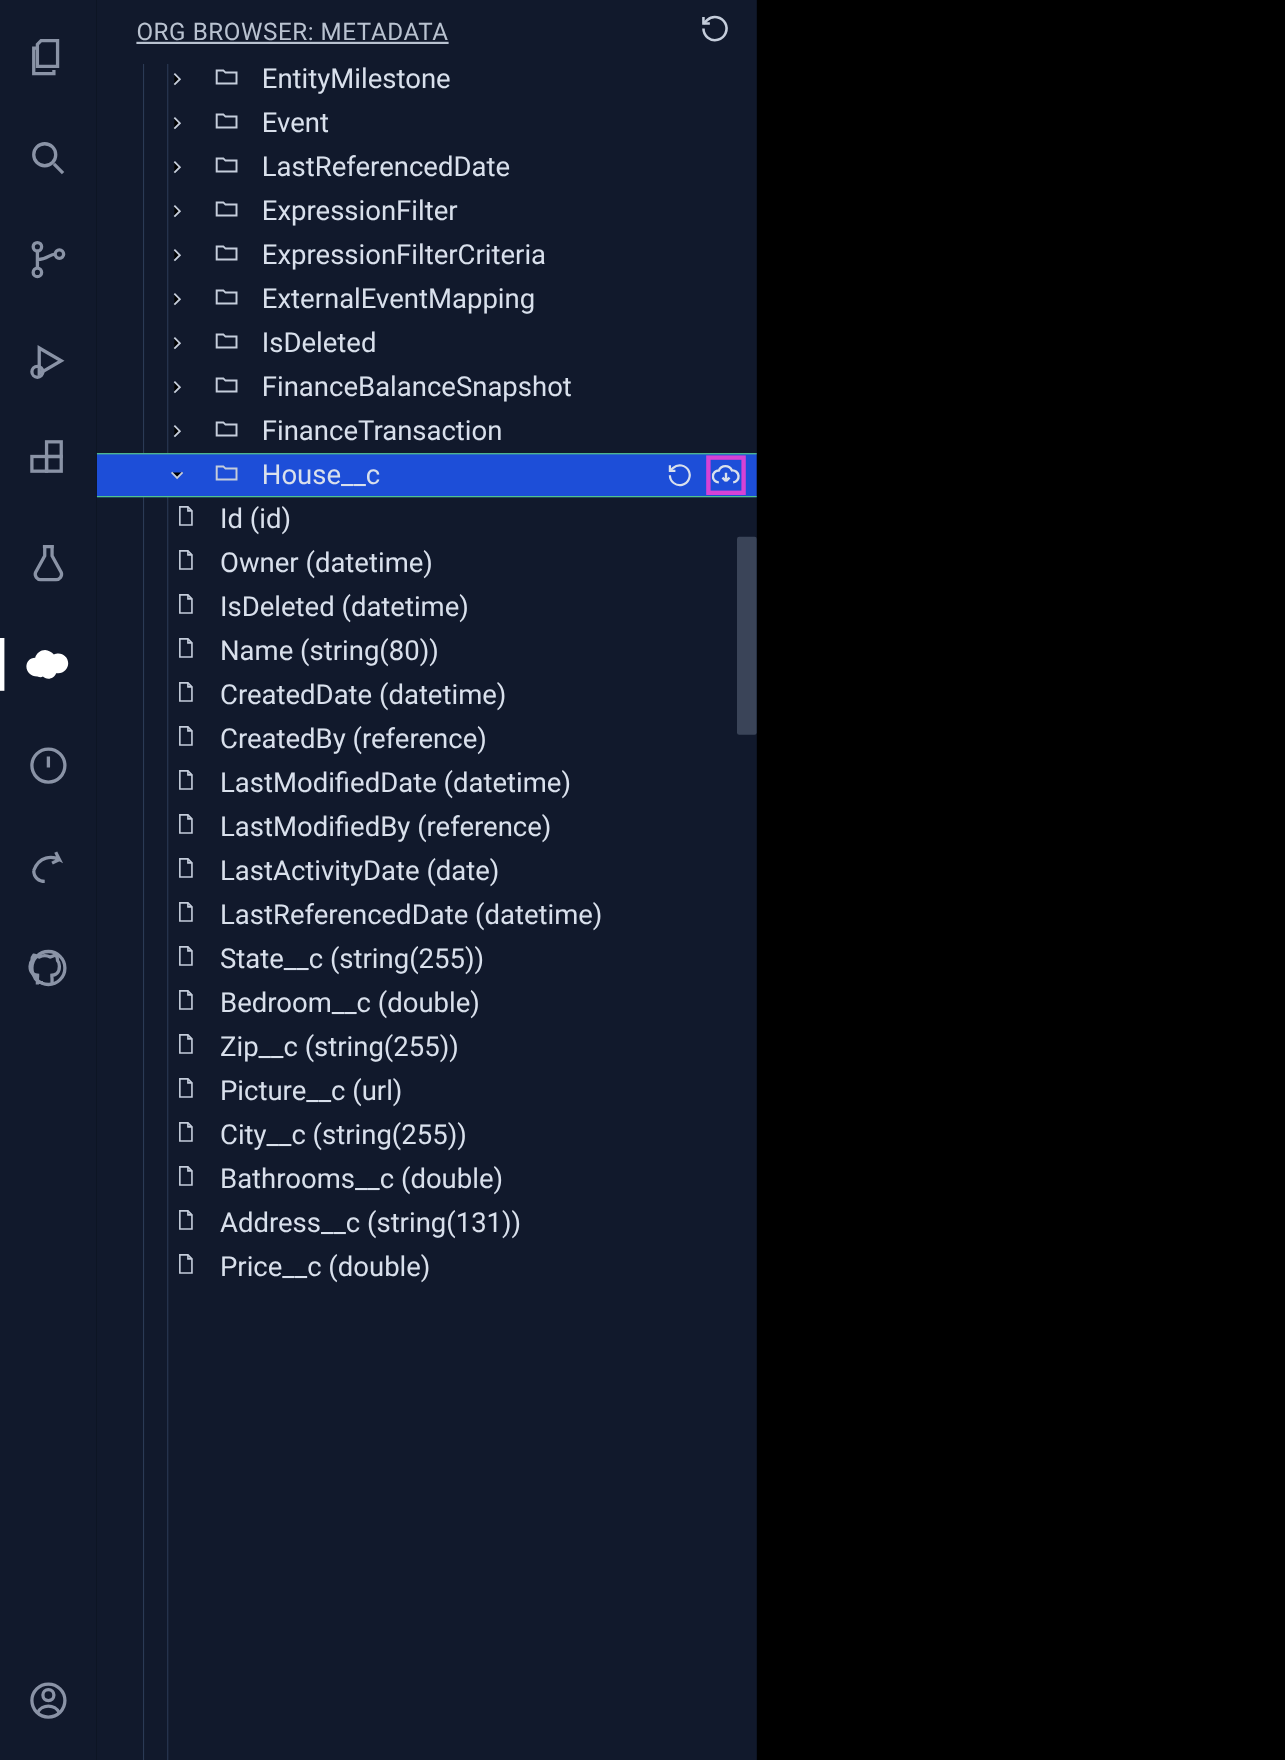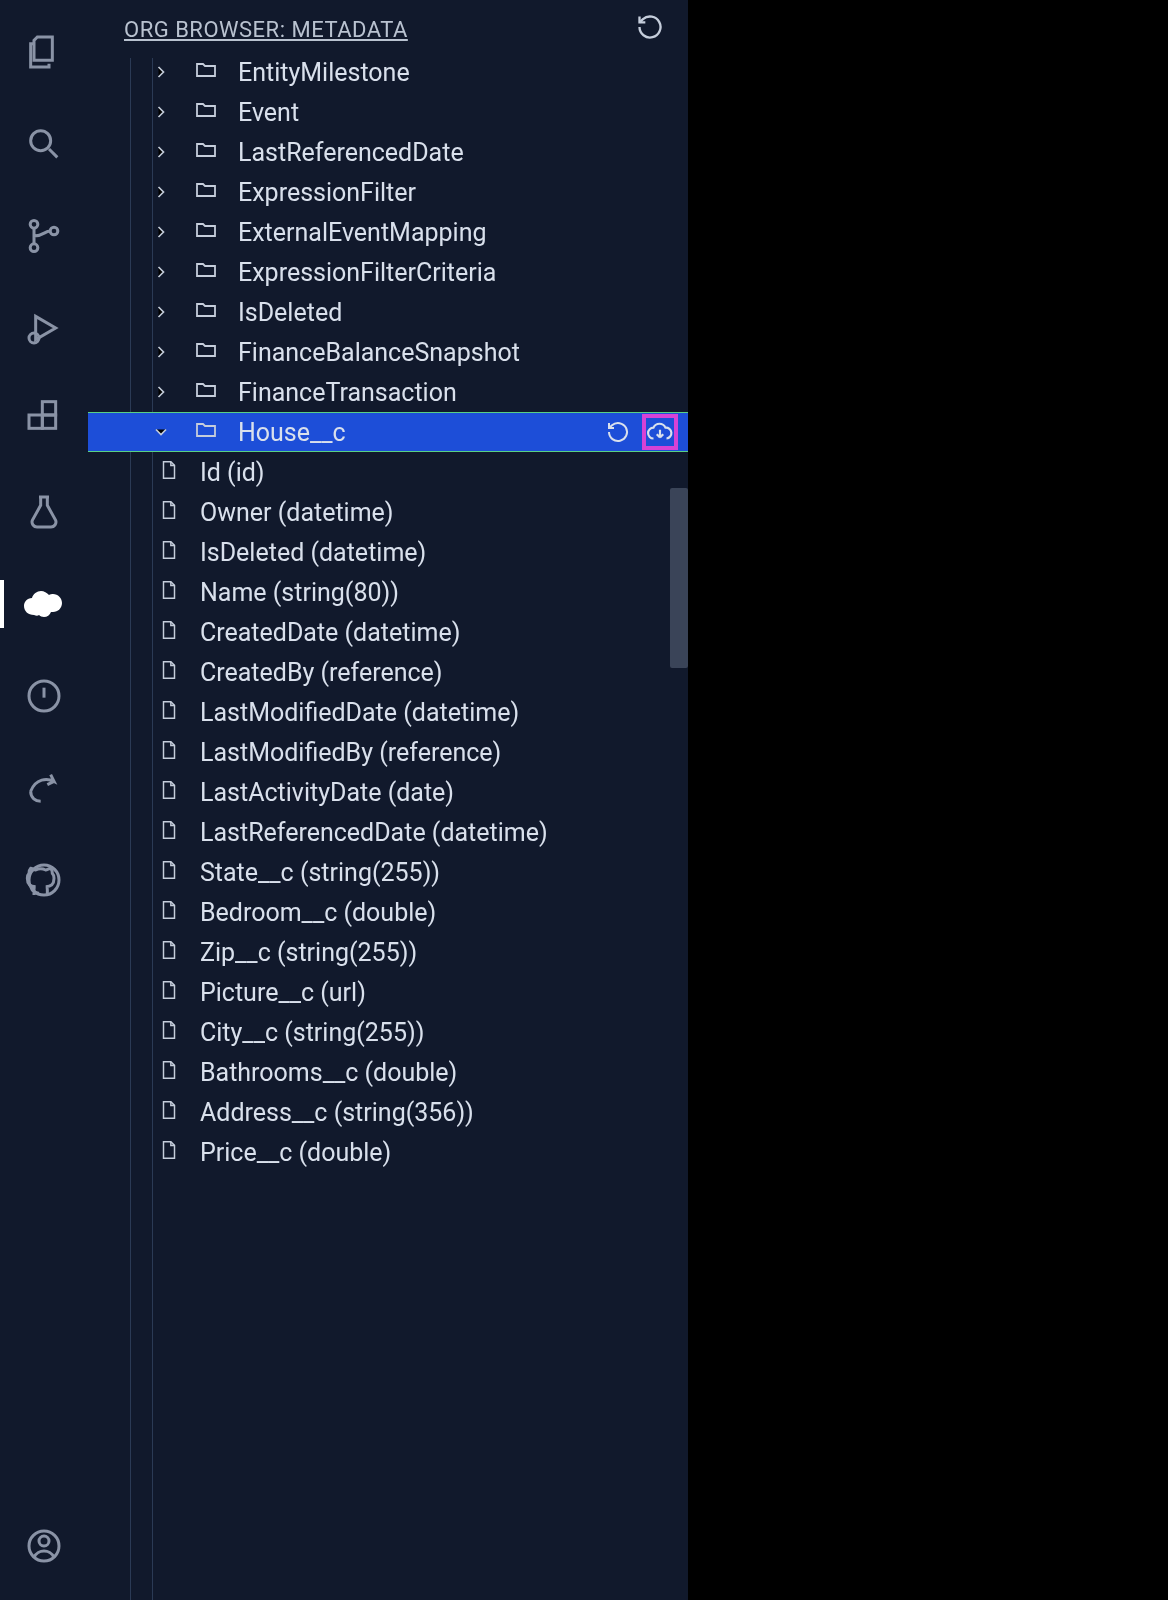--- a/index.html
+++ b/index.html
@@ -233,32 +233,32 @@
     </div>
     <div class="row folder">
       <span class="chev">
           <svg width="20" height="20" viewBox="0 0 24 24" stroke-width="2">
             <path d="M9 6l6 6-6 6"></path>
           </svg>
         </span>
       <span class="ico"><svg width="24" height="24" viewBox="0 0 24 24" stroke-width="1.8">
             <path d="M3 7h6l2 2h10v10H3z"></path>
           </svg></span>
+      <span class="lbl">ExpressionFilterCriteria</span>
+    </div>
+    <div class="row folder">
+      <span class="chev">
+          <svg width="20" height="20" viewBox="0 0 24 24" stroke-width="2">
+            <path d="M9 6l6 6-6 6"></path>
+          </svg>
+        </span>
+      <span class="ico"><svg width="24" height="24" viewBox="0 0 24 24" stroke-width="1.8">
+            <path d="M3 7h6l2 2h10v10H3z"></path>
+          </svg></span>
       <span class="lbl">ExternalEventMapping</span>
-    </div>
-    <div class="row folder">
-      <span class="chev">
-          <svg width="20" height="20" viewBox="0 0 24 24" stroke-width="2">
-            <path d="M9 6l6 6-6 6"></path>
-          </svg>
-        </span>
-      <span class="ico"><svg width="24" height="24" viewBox="0 0 24 24" stroke-width="1.8">
-            <path d="M3 7h6l2 2h10v10H3z"></path>
-          </svg></span>
-      <span class="lbl">ExpressionFilterCriteria</span>
     </div>
     <div class="row folder">
       <span class="chev">
           <svg width="20" height="20" viewBox="0 0 24 24" stroke-width="2">
             <path d="M9 6l6 6-6 6"></path>
           </svg>
         </span>
       <span class="ico"><svg width="24" height="24" viewBox="0 0 24 24" stroke-width="1.8">
             <path d="M3 7h6l2 2h10v10H3z"></path>
           </svg></span>
@@ -423,21 +423,21 @@
             <path d="M6 3h8l4 4v14H6z"></path>
             <path d="M14 3v4h4"></path>
           </svg></span>
         <span class="lbl">Bathrooms__c (double)</span>
       </div>
     <div class="row file">
         <span class="ico"><svg width="22" height="22" viewBox="0 0 24 24" stroke-width="1.6">
             <path d="M6 3h8l4 4v14H6z"></path>
             <path d="M14 3v4h4"></path>
           </svg></span>
-        <span class="lbl">Address__c (string(356))</span>
+        <span class="lbl">Address__c (string(131))</span>
       </div>
     <div class="row file">
         <span class="ico"><svg width="22" height="22" viewBox="0 0 24 24" stroke-width="1.6">
             <path d="M6 3h8l4 4v14H6z"></path>
             <path d="M14 3v4h4"></path>
           </svg></span>
         <span class="lbl">Price__c (double)</span>
       </div>
 
     <div class="scrollbar"></div>

